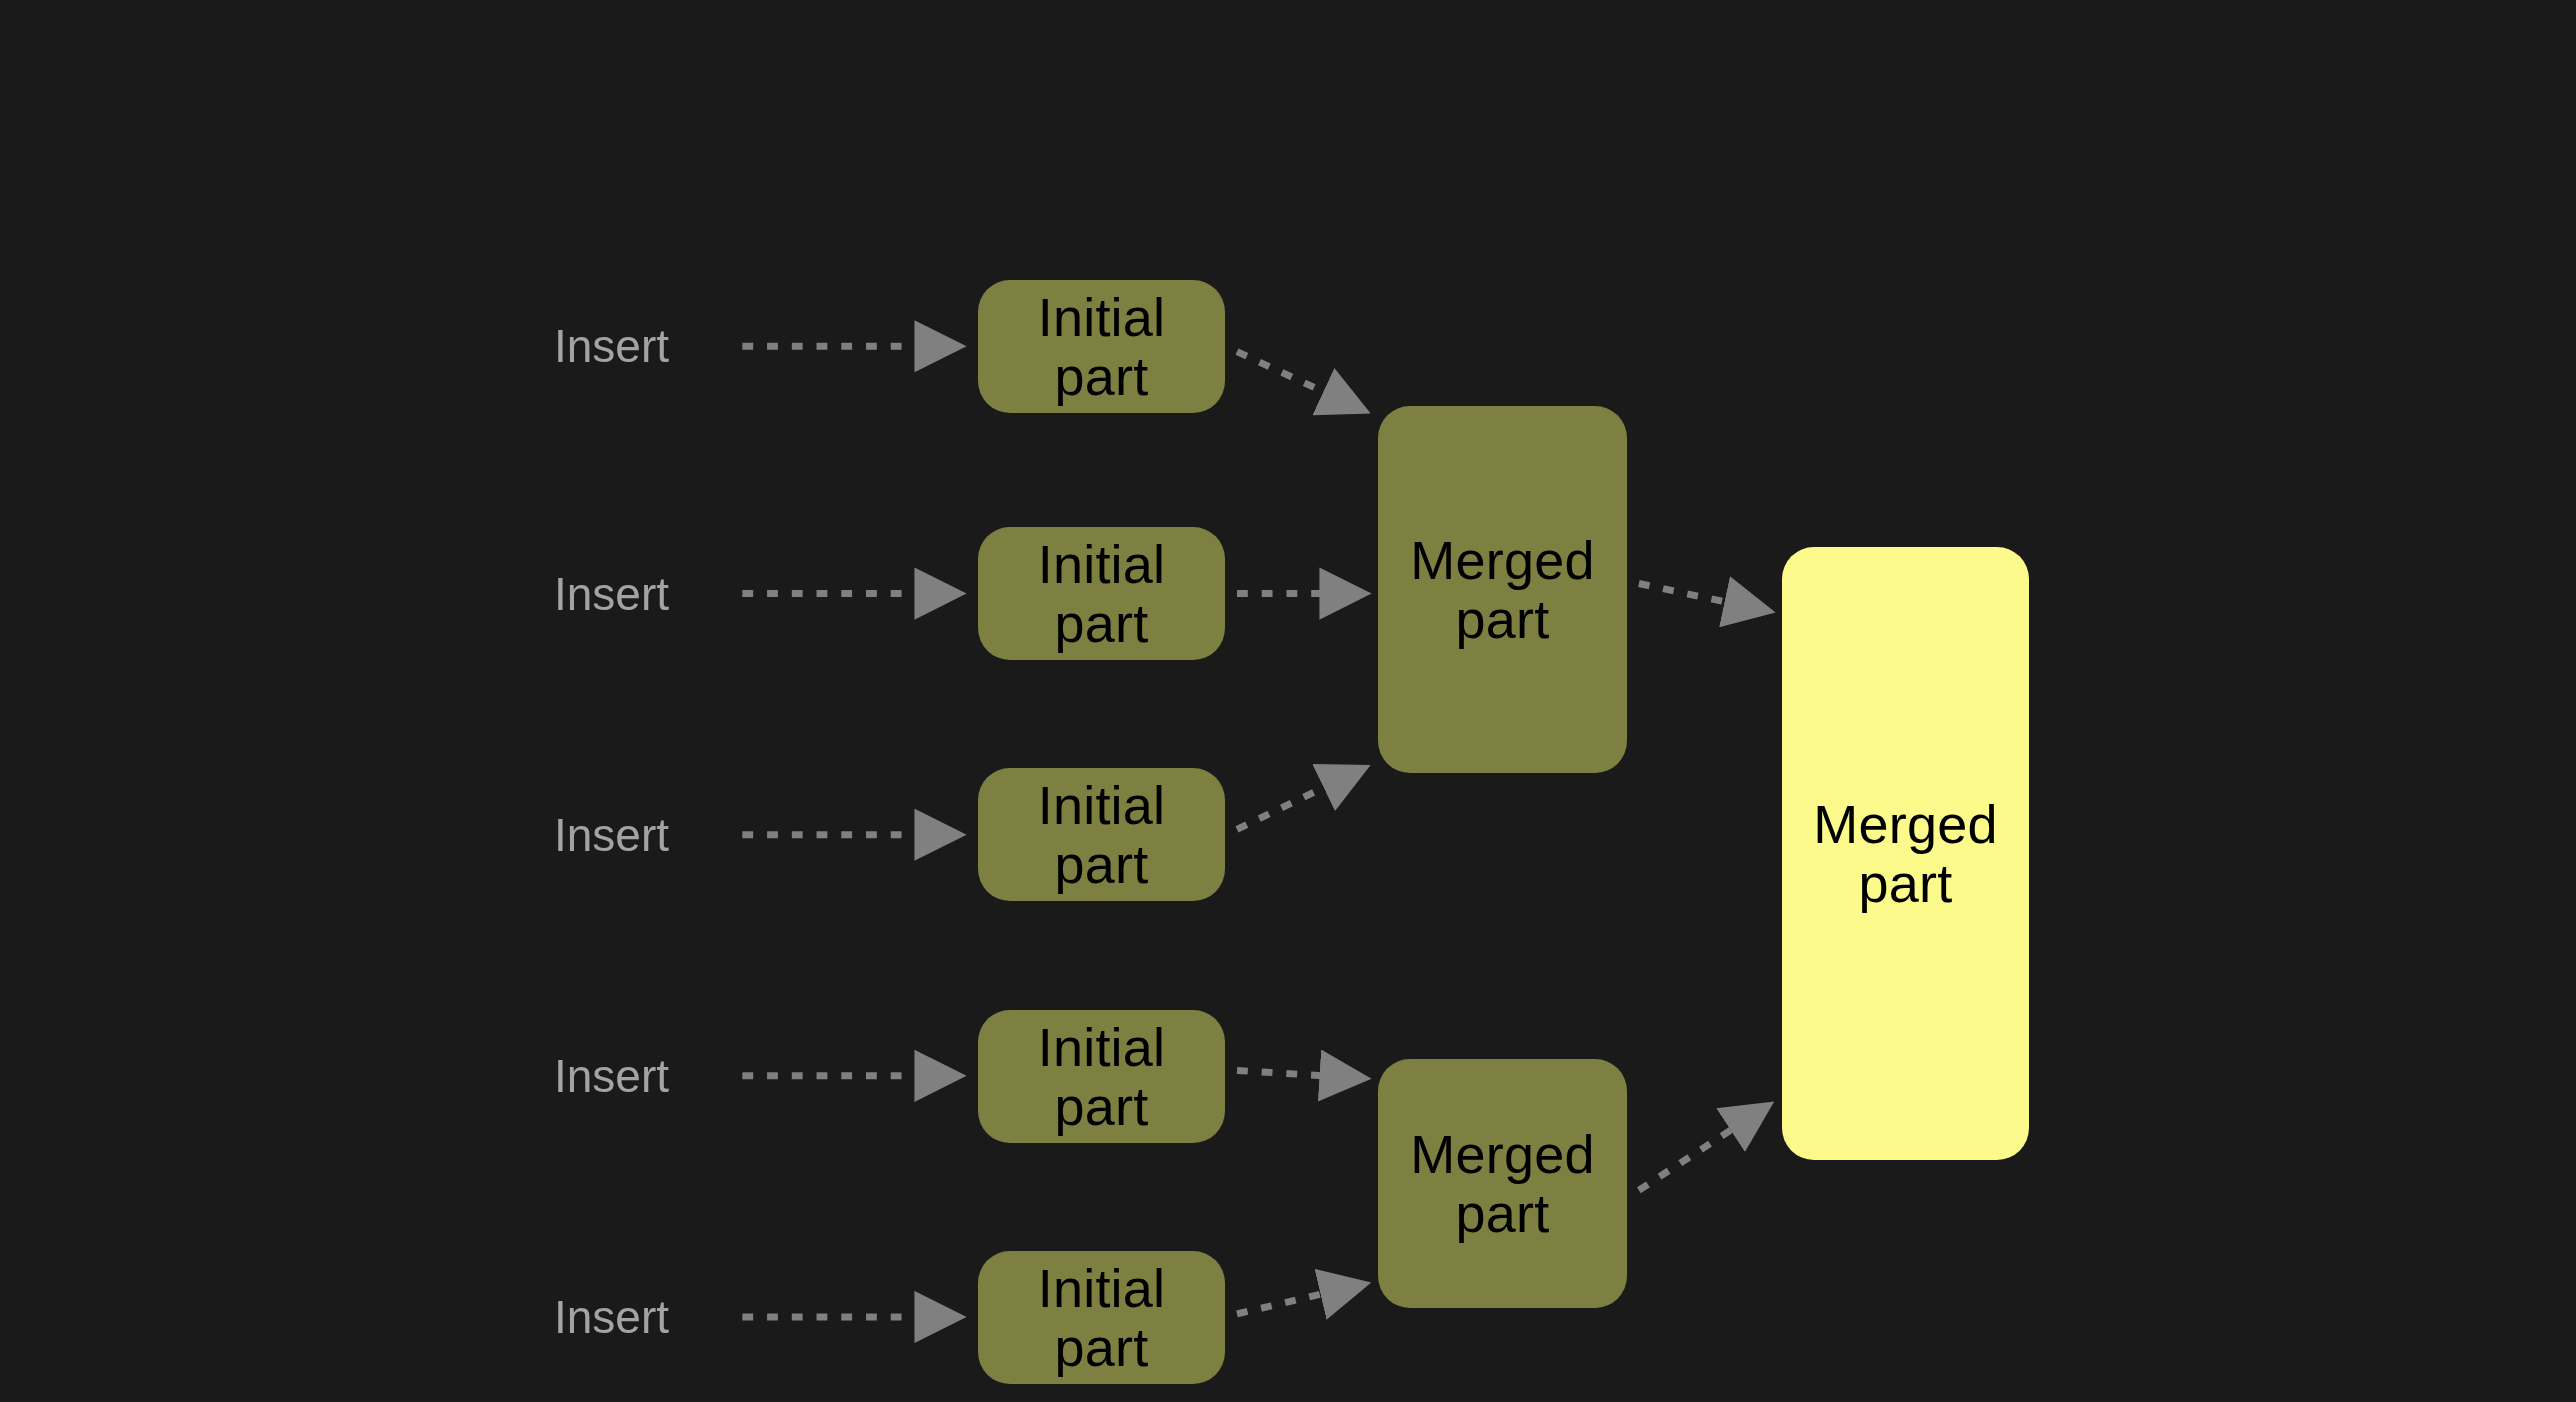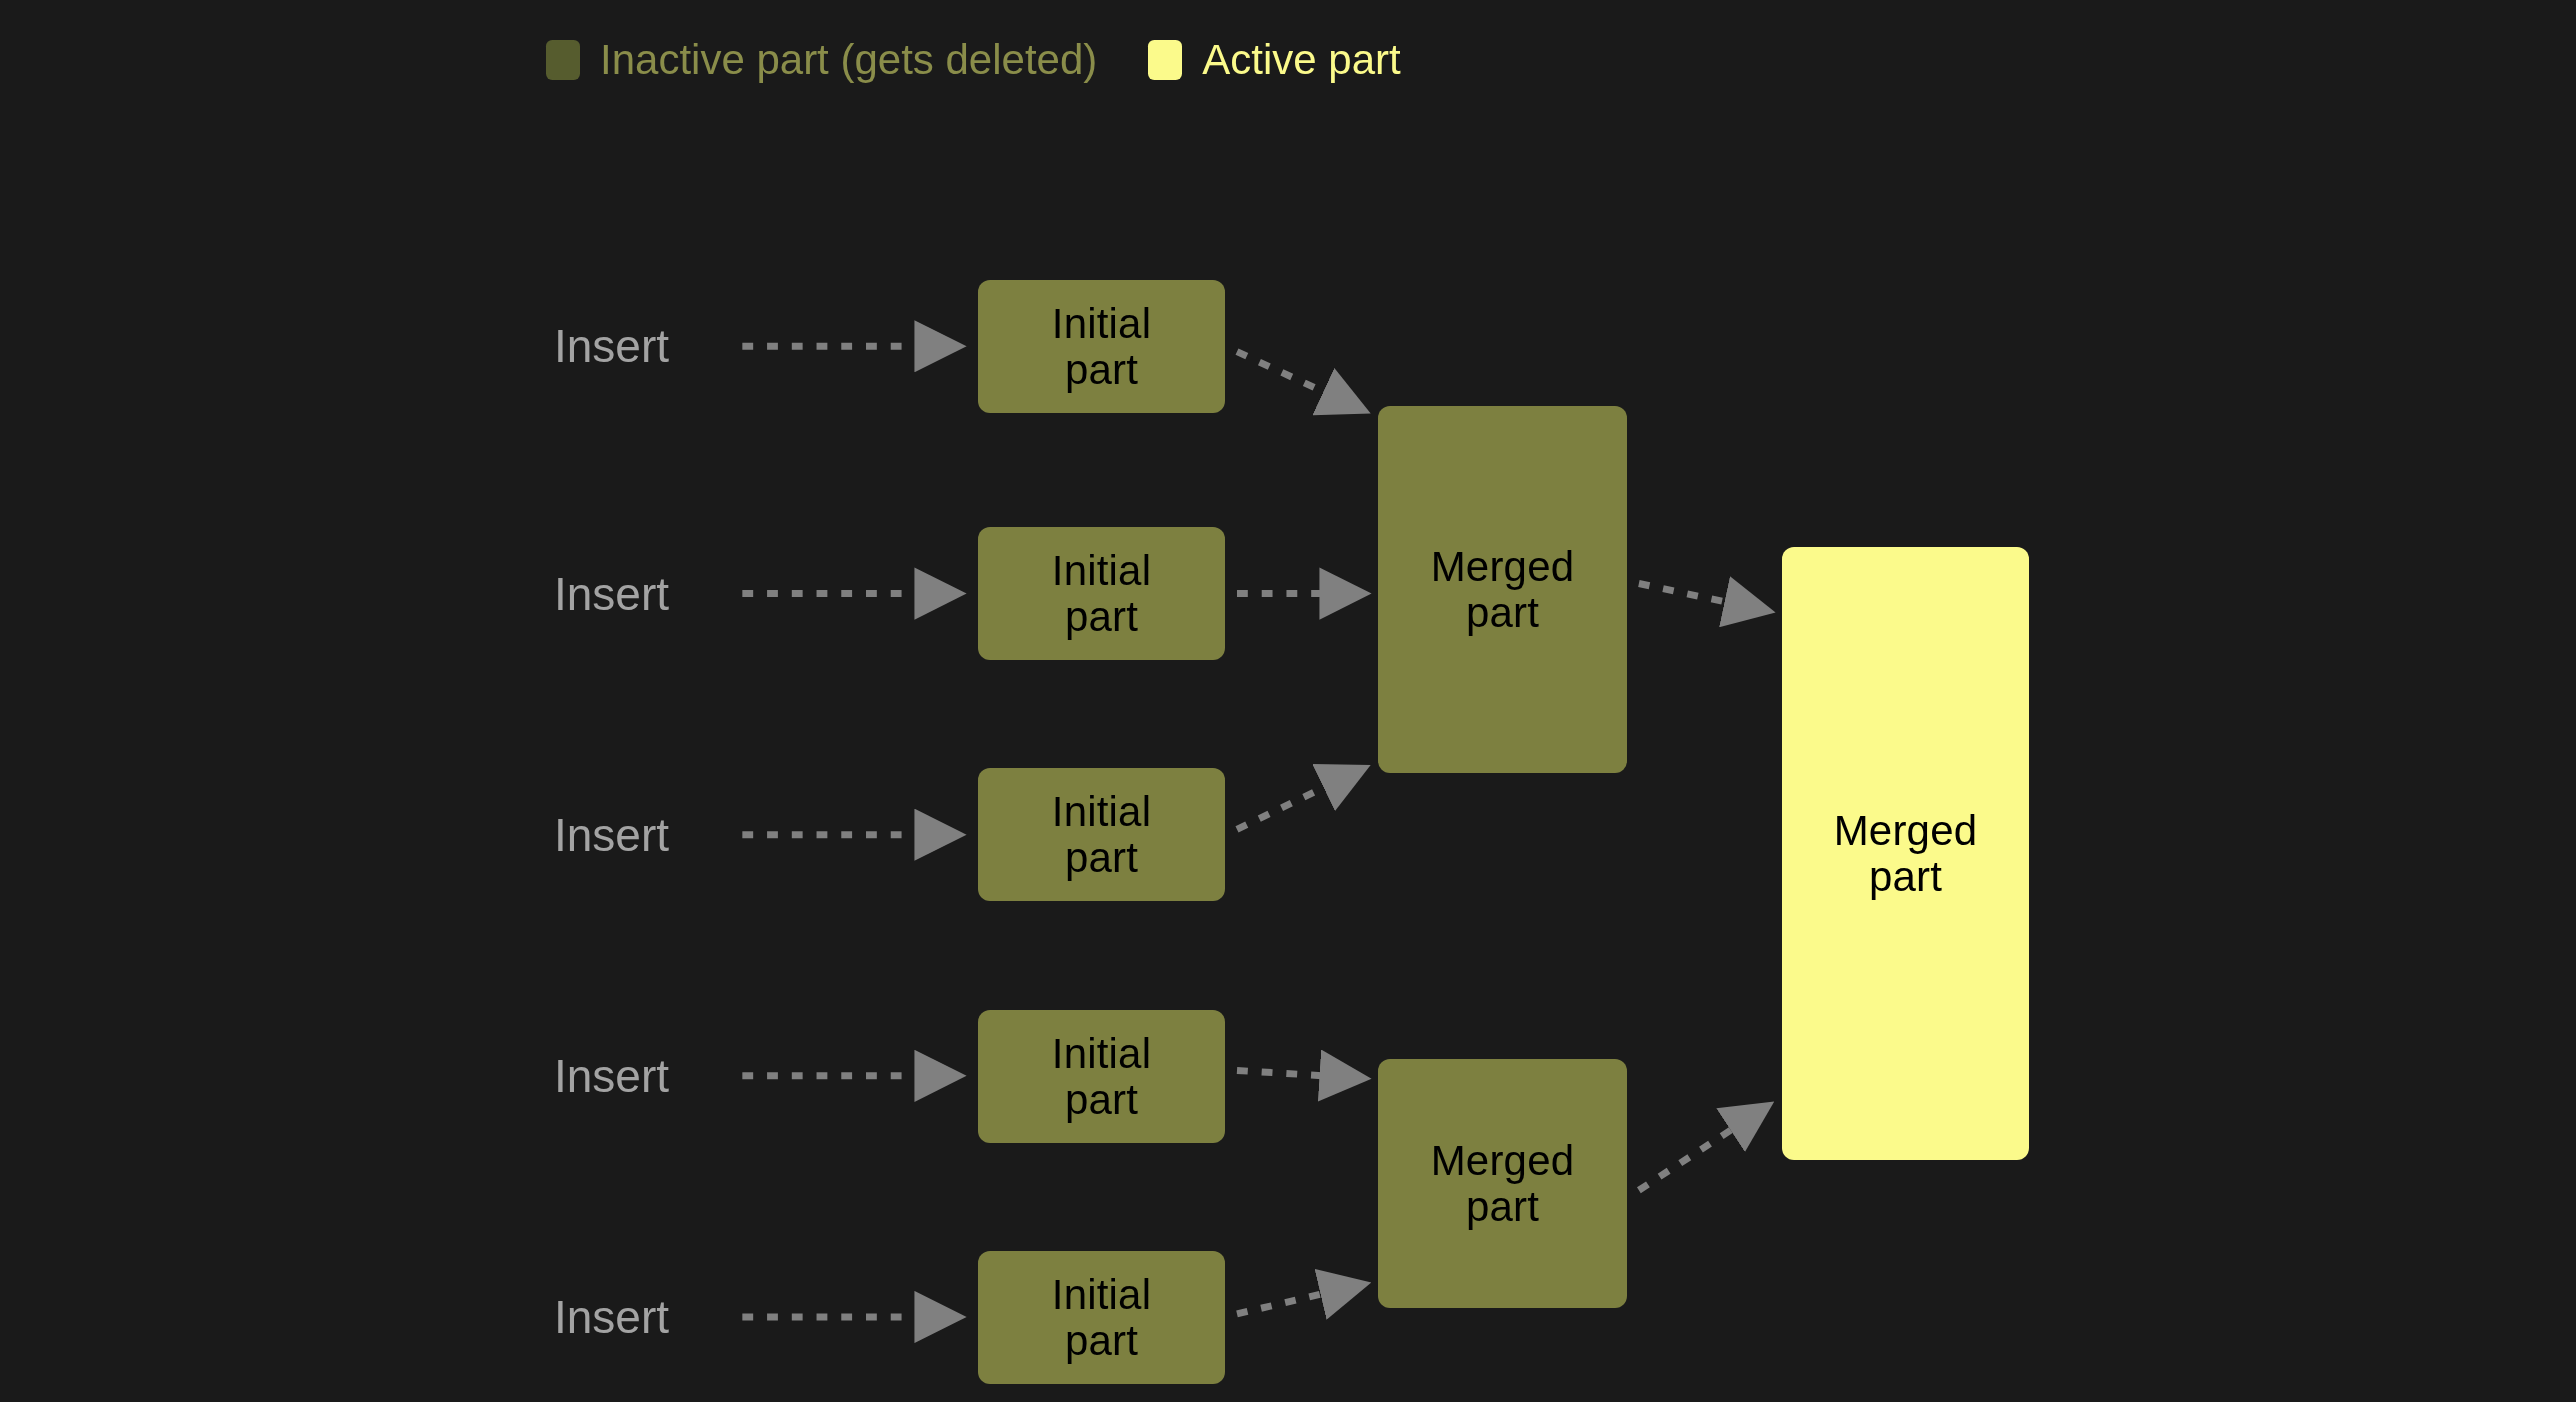--- a/index.html
+++ b/index.html
@@ -69,22 +69,22 @@
 
   
   .node {
     position: absolute;
     box-sizing: border-box;
     display: flex;
     align-items: center;
     justify-content: center;
     text-align: center;
     color: #000000;
-    border-radius: 12px;
-    font-size: 42px;
+    border-radius: 32px;
+    font-size: 54px;
     line-height: 1.08;
     letter-spacing: 0.2px;
   }
   .node.inactive { background: #7d8040; }
   .node.active   { background: #fbfa8b; }
   .node .node-text { display: block; padding: 0 7.7px; }
 
   .insert-label {
     position: absolute;
     color: #a3a3a3;
@@ -92,30 +92,20 @@
     line-height: 1;
     white-space: nowrap;
     transform: translateY(-50%);
   }
 </style>
 </head>
 <body>
 
 <div id="stage">
 
-  <div class="legend">
-    <div class="legend-item">
-      <div class="legend-swatch inactive"></div>
-      <div class="legend-label inactive">Inactive part (gets deleted)</div>
-    </div>
-    <div class="legend-item">
-      <div class="legend-swatch active"></div>
-      <div class="legend-label active">Active part</div>
-    </div>
-  </div>
 
   <svg id="arrows" viewBox="0 0 3332 1814" width="2576" height="1402">
     <defs>
       <marker id="head" viewBox="0 0 10 10" refX="8.2" refY="5" markerWidth="7.5" markerHeight="7.5" orient="auto-start-reverse" markerUnits="strokeWidth">
         <path d="M 0 0 L 10 5 L 0 10 z" fill="#808080"></path>
       </marker>
     </defs>
 
     <g stroke="#808080" stroke-width="9" stroke-linecap="butt" stroke-dasharray="14 18" fill="none" marker-end="url(#head)">
       <line x1="960" y1="448" x2="1238" y2="448"></line>

